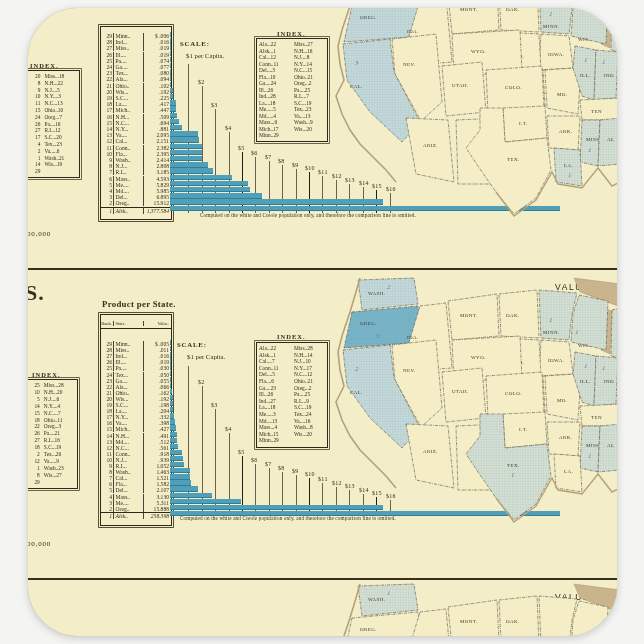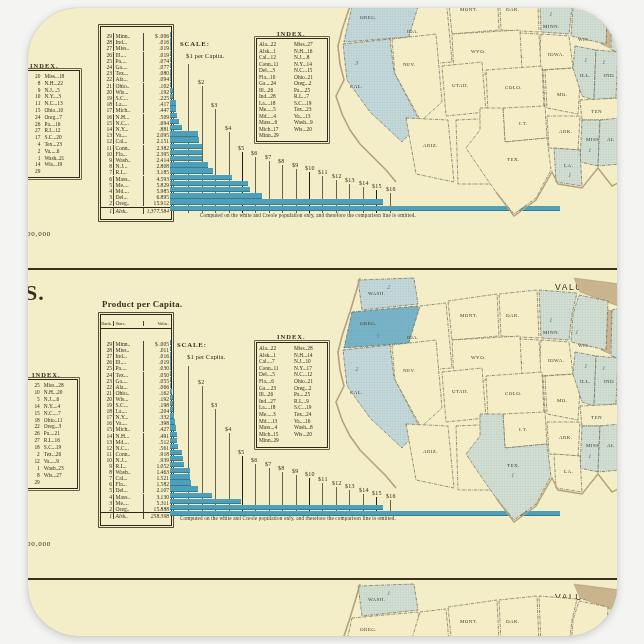--- a/index.html
+++ b/index.html
@@ -42,21 +42,21 @@
 
   <div class="abs ititle" style="left:2px;top:54px;">INDEX.</div>
   <div class="abs scale1" style="left:152px;top:32px;">SCALE:</div>
   <div class="abs scale2" style="left:158px;top:44px;">$1 per Capita.</div>
   <div class="abs ititle" style="left:249px;top:22px;">INDEX.</div>
   <div class="caption" style="left:172px;top:204px;">Computed on the white and Creole population only, and therefore the comparison line is omitted.</div>
   <div class="partnum" style="left:-1px;top:222px;">00,000</div>
   <div class="divider" style="top:260px;"></div>
 
   <div class="bigS" style="left:-3px;top:272px;">S.</div>
-  <div class="heading" style="left:74px;top:291px;">Product per Capita.</div>
+  <div class="heading" style="left:74px;top:291px;">Product per State.</div>
   <div class="maptitle" style="left:527px;top:274px;">VALUE OF PRO</div>
   <div class="abs ititle" style="left:4px;top:363px;">INDEX.</div>
   <div class="abs scale1" style="left:149px;top:333px;">SCALE:</div>
   <div class="abs scale2" style="left:159px;top:345px;">$1 per Capita.</div>
   <div class="abs ititle" style="left:249px;top:325px;">INDEX.</div>
   <div class="caption" style="left:152px;top:507px;">Computed on the white and Creole population only, and therefore the comparison line is omitted.</div>
   <div class="partnum" style="left:-1px;top:532px;">00,000</div>
   <div class="divider" style="top:570px;"></div>
   <div class="maptitle" style="left:527px;top:584px;">VALUE OF P</div>
 

